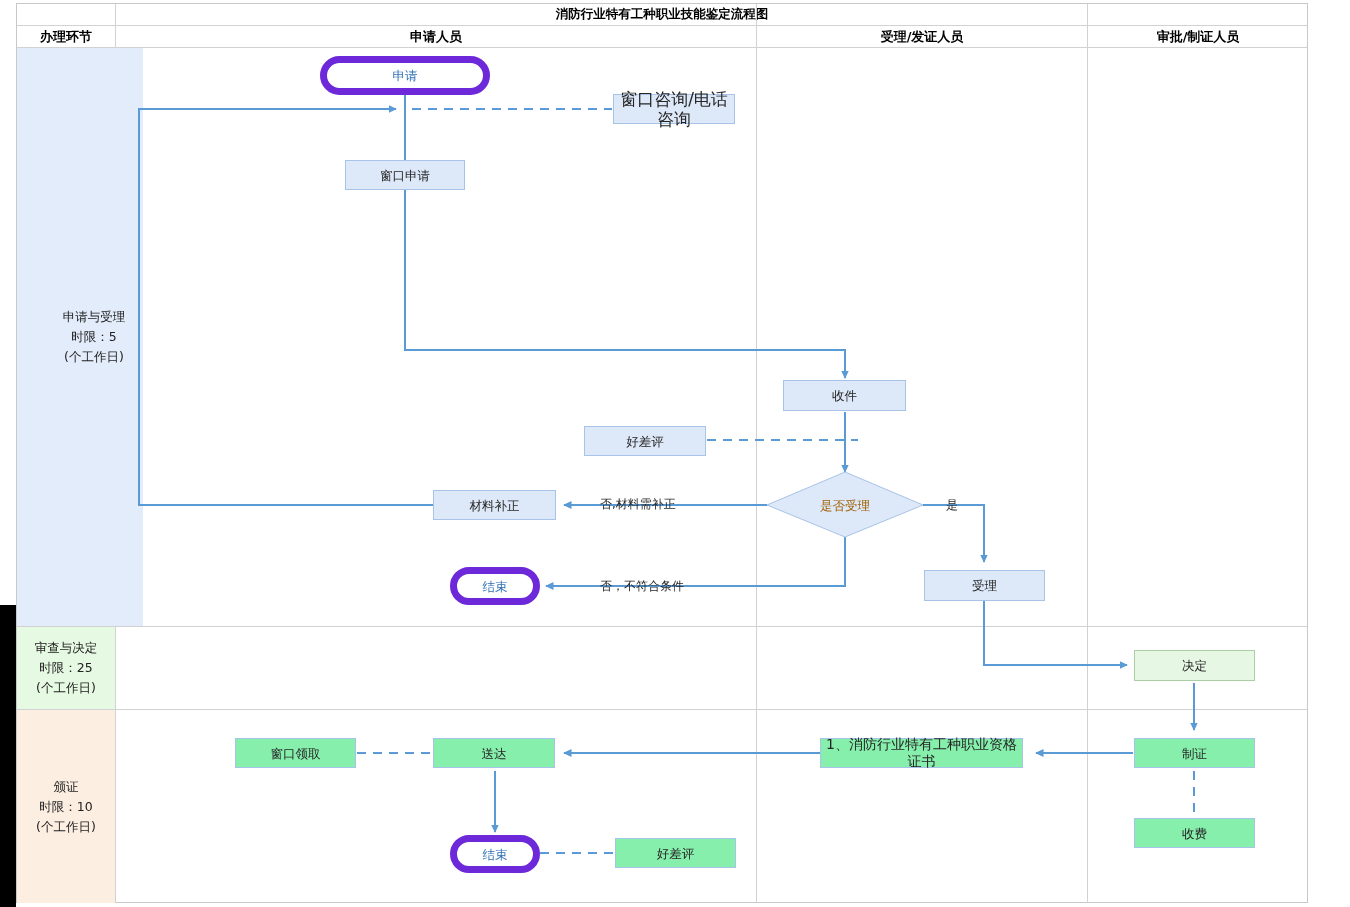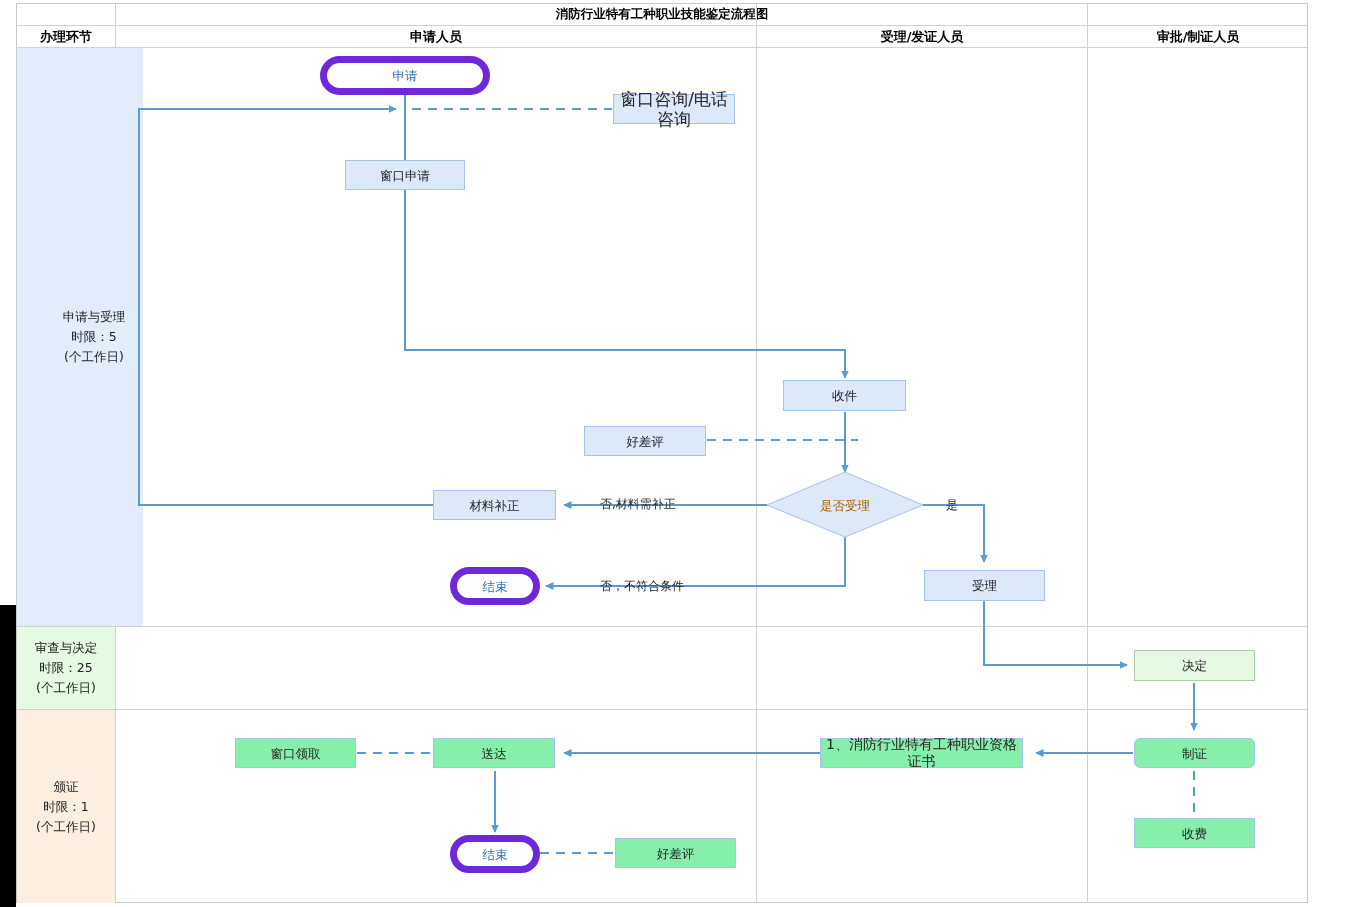--- a/index.html
+++ b/index.html
@@ -80,21 +80,21 @@
       <div>时限：5</div>
       <div>(个工作日)</div>
     </div>
     <div class="stage" id="stage-2">
       <div>审查与决定</div>
       <div>时限：25</div>
       <div>(个工作日)</div>
     </div>
     <div class="stage" id="stage-3">
       <div>颁证</div>
-      <div>时限：1</div>
+      <div>时限：10</div>
       <div>(个工作日)</div>
     </div>
   </div>
 
   <svg id="canvas" viewBox="0 0 1350 907" xmlns="http://www.w3.org/2000/svg">
     <defs>
       <marker id="arr" markerWidth="9" markerHeight="9" refX="7.5" refY="4.5" orient="auto" markerUnits="userSpaceOnUse">
         <path d="M0,0.6 L8.4,4.5 L0,8.4 z" fill="#5b9bd5"></path>
       </marker>
     </defs>
@@ -157,21 +157,21 @@
   <div class="node blue-box" style="left:924px;top:570px;width:121px;height:31px;">受理</div>
 
   <div class="node green-box" style="left:1134px;top:650px;width:121px;height:31px;">决定</div>
 
   <div class="node peach-box" style="left:235px;top:738px;width:121px;height:30px;">窗口领取</div>
 
   <div class="node peach-box" style="left:433px;top:738px;width:122px;height:30px;">送达</div>
 
   <div class="node peach-box" style="left:820px;top:738px;width:203px;height:30px;font-size:14px;">1、消防行业特有工种职业资格证书</div>
 
-  <div class="node peach-box" style="left:1134px;top:738px;width:121px;height:30px;border-radius:6px;">制证</div>
+  <div class="node peach-box" style="left:1134px;top:738px;width:121px;height:30px;">制证</div>
 
   <div class="node peach-box" style="left:1134px;top:818px;width:121px;height:30px;">收费</div>
 
   <div class="node term" style="left:450px;top:835px;width:90px;height:38px;">结束</div>
 
   <div class="node peach-box" style="left:615px;top:838px;width:121px;height:30px;">好差评</div>
 
   <div class="edge-label" style="left:600px;top:496px;">否,材料需补正</div>
   <div class="edge-label" style="left:600px;top:578px;">否，不符合条件</div>
   <div class="edge-label" style="left:946px;top:497px;">是</div>

